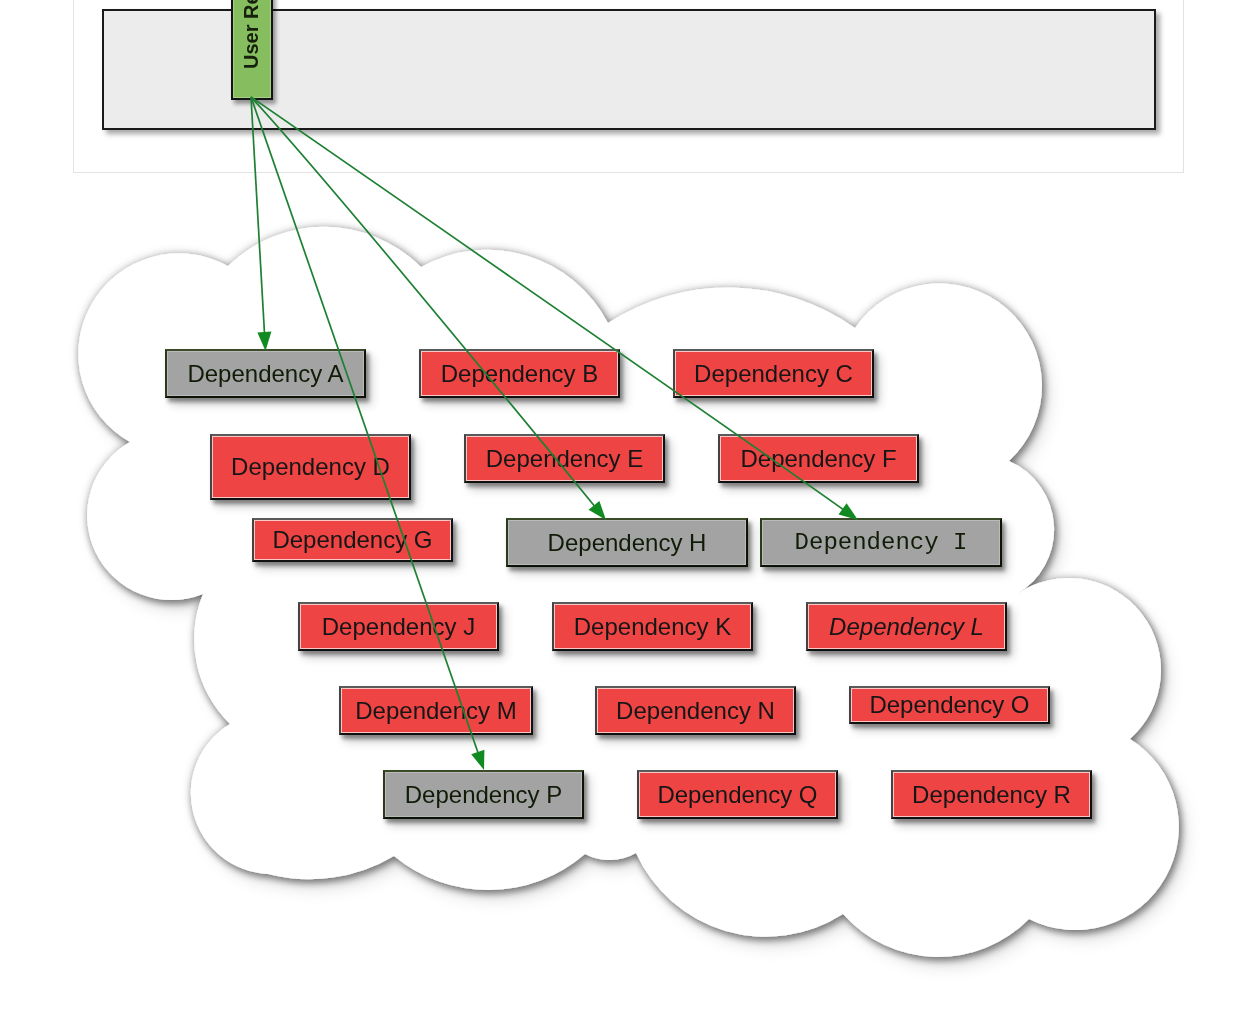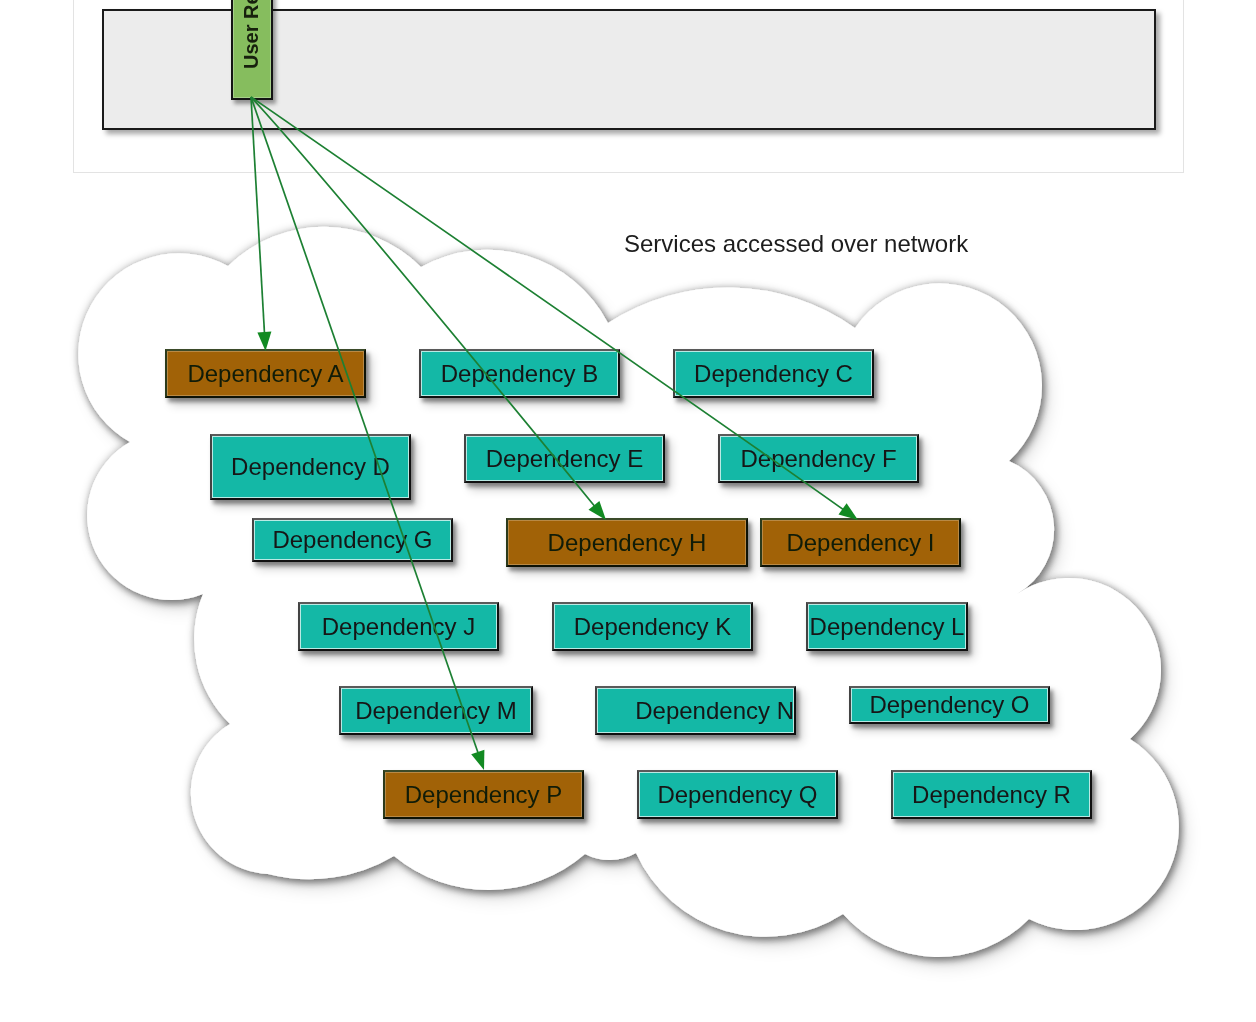--- a/index.html
+++ b/index.html
@@ -21,27 +21,27 @@
                    inset 0 0 0 1px rgba(255,255,255,.28);}
 .vlabel .vtxt{position:absolute;left:50%;bottom:0;
         transform-origin:left bottom;
         transform:rotate(-90deg) translate(0,50%);
         white-space:nowrap;font-size:20px;font-weight:bold;color:#17200d;}
 
 
 .node{position:absolute;box-sizing:border-box;
       border-style:solid;border-width:2px;
       border-color:#5a5a5a #101010 #101010 #434343;
-      background:#14b8a6;
+      background:#ef4444;
       box-shadow:3px 4px 4px rgba(0,0,0,.40),
                  6px 7px 9px rgba(0,0,0,.18),
                  inset 0 0 0 1px rgba(255,255,255,.70);
       display:flex;align-items:center;justify-content:center;}
 .node span{font-size:24px;color:#161616;line-height:1;white-space:nowrap;}
-.node.hl{background:#a16207;
+.node.hl{background:#a3a3a3;
       border-color:#3b4a29 #0d1206 #0d1206 #2b3a1b;
       box-shadow:3px 4px 4px rgba(0,0,0,.40),
                  6px 7px 9px rgba(0,0,0,.18),
                  inset 0 0 0 1px rgba(255,255,255,.25);}
 .node.hl span{color:#101c08;}
 
 .caption{position:absolute;font-size:24px;color:#1d1d1d;white-space:nowrap;}
 </style>
 </head>
 <body>
@@ -59,21 +59,20 @@
     <path id="cloud-path" d="M228,266 A137.2,137.2 0 0 1 421,267 A136.1,136.1 0 0 1 608,323 A220.2,220.2 0 0 1 855,328 A102.4,102.4 0 1 1 1009,461 A74.6,74.6 0 0 1 1017,594 A92.1,92.1 0 0 1 1130,739 A103.3,103.3 0 0 1 1029,919 A127.2,127.2 0 0 1 843,914 A142.4,142.4 0 0 1 636,853 A53.3,53.3 0 0 1 585,854 A147.7,147.7 0 0 1 394,856 A165.2,165.2 0 0 1 268,874 A80.8,80.8 0 0 1 230,724 A118.6,118.6 0 0 1 203,594 A84.5,84.5 0 0 1 130,442 A100.7,100.7 0 0 1 228,266 Z" fill="#ffffff" stroke="none" filter="url(#cshadow)"></path>
   </svg>
 
   <div class="outer-frame" style="left:73px;top:-40px;width:1109px;height:211px;"></div>
   <div class="inner-band" style="left:102px;top:9px;width:1050px;height:117px;"></div>
 
   <div class="vlabel" style="left:231px;top:-60px;width:38px;height:156px;">
     <span class="vtxt" style="margin-bottom:29px;margin-left:-1px;">User Re</span>
   </div>
 
-  <div class="caption" style="left:624px;top:230px;">Services accessed over network</div>
 
   <div id="nodes">
       <div class="node hl" style="left: 165px; top: 349px; width: 201px; height: 49px;">
         <span>Dependency A</span>
       </div>
       <div class="node" style="left: 419px; top: 349px; width: 201px; height: 49px;">
         <span>Dependency B</span>
       </div>
       <div class="node" style="left: 673px; top: 349px; width: 201px; height: 49px;">
         <span>Dependency C</span>
@@ -86,36 +85,36 @@
       </div>
       <div class="node" style="left: 718px; top: 434px; width: 201px; height: 49px;">
         <span>Dependency F</span>
       </div>
       <div class="node" style="left: 252px; top: 518px; width: 201px; height: 44px;">
         <span>Dependency G</span>
       </div>
       <div class="node hl" style="left: 506px; top: 518px; width: 242px; height: 49px;">
         <span>Dependency H</span>
       </div>
-      <div class="node hl" style="left: 760px; top: 518px; width: 201px; height: 49px;">
+      <div class="node hl" style="left: 760px; top: 518px; width: 242px; height: 49px; font-family: Liberation Mono, monospace;">
         <span>Dependency I</span>
       </div>
       <div class="node" style="left: 298px; top: 602px; width: 201px; height: 49px;">
         <span>Dependency J</span>
       </div>
       <div class="node" style="left: 552px; top: 602px; width: 201px; height: 49px;">
         <span>Dependency K</span>
       </div>
-      <div class="node" style="left: 806px; top: 602px; width: 162px; height: 49px;">
+      <div class="node" style="left: 806px; top: 602px; width: 201px; height: 49px; font-style: italic;">
         <span>Dependency L</span>
       </div>
       <div class="node" style="left: 339px; top: 686px; width: 194px; height: 49px;">
         <span>Dependency M</span>
       </div>
-      <div class="node" style="left: 595px; top: 686px; width: 201px; height: 49px; justify-content: flex-end;">
+      <div class="node" style="left: 595px; top: 686px; width: 201px; height: 49px;">
         <span>Dependency N</span>
       </div>
       <div class="node" style="left: 849px; top: 686px; width: 201px; height: 38px;">
         <span>Dependency O</span>
       </div>
       <div class="node hl" style="left: 383px; top: 770px; width: 201px; height: 49px;">
         <span>Dependency P</span>
       </div>
       <div class="node" style="left: 637px; top: 770px; width: 201px; height: 49px;">
         <span>Dependency Q</span>

